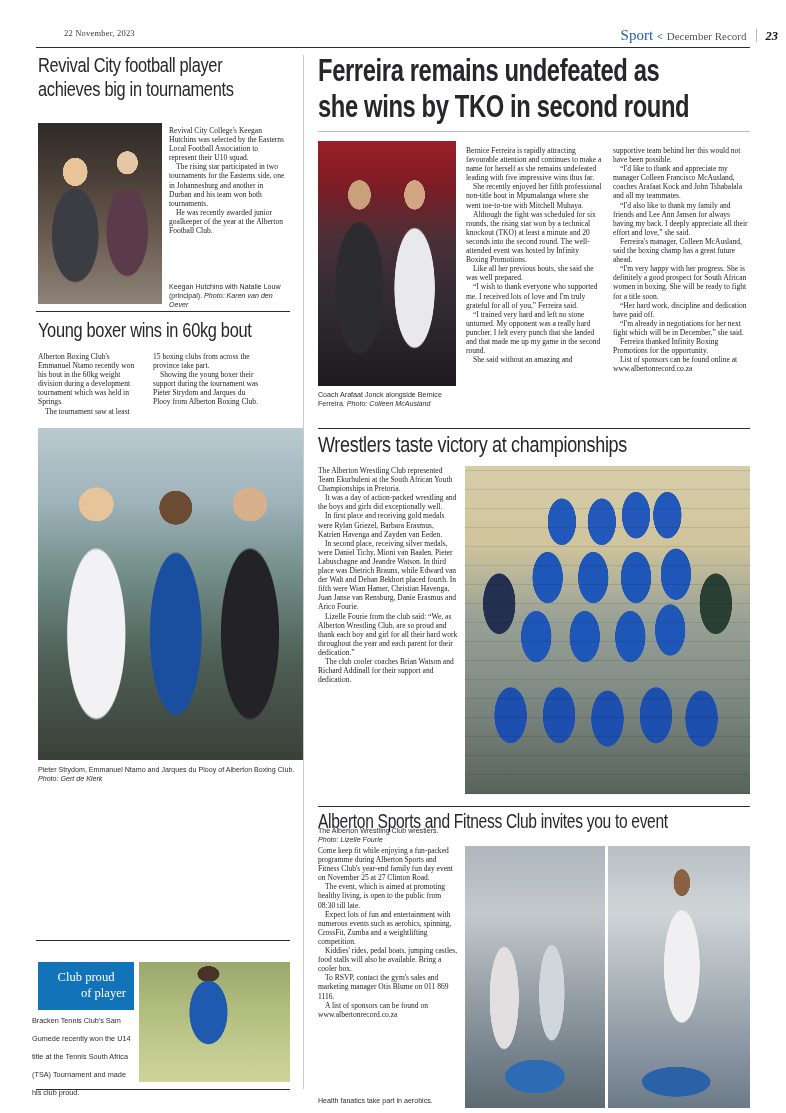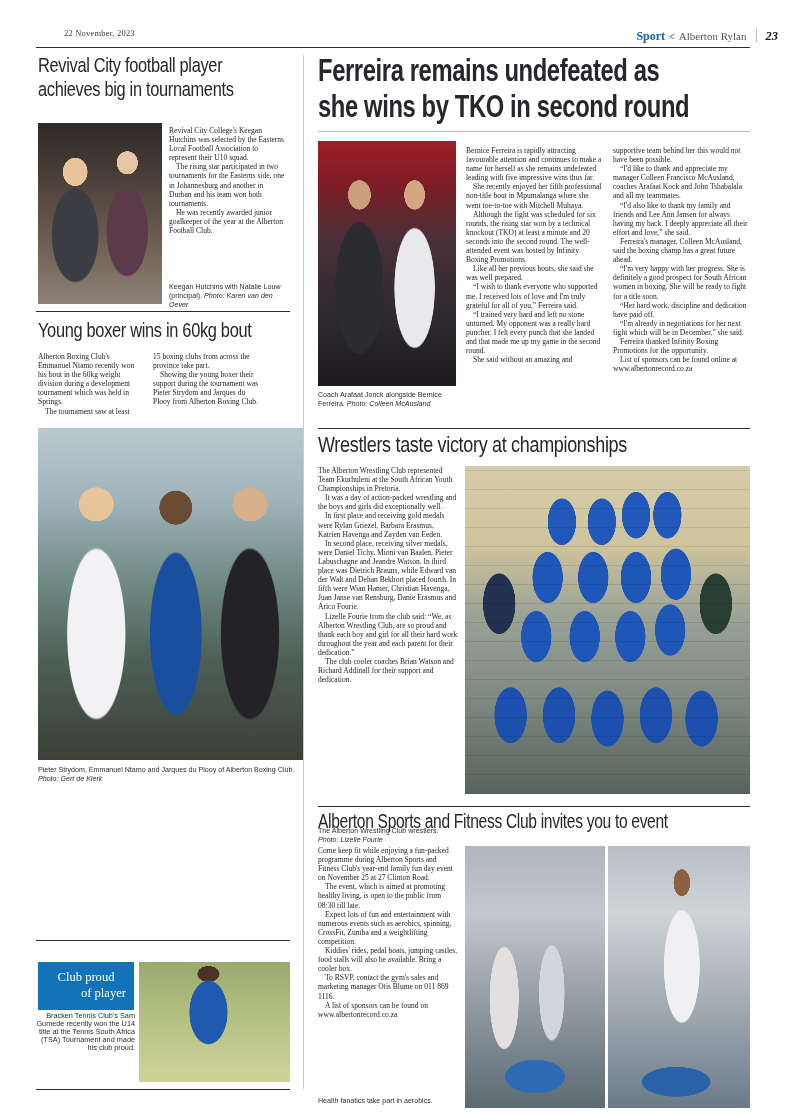--- a/index.html
+++ b/index.html
@@ -23,21 +23,21 @@
   .masthead .date {
     position: absolute; left: 0; top: 0;
     font-size: 8.5px; letter-spacing: .2px; color: #3a3a40;
     font-family: "Liberation Serif", serif;
   }
   .masthead .right {
     position: absolute; right: 0; top: -1px;
     font-size: 11px; color: #4a4a50;
     display: flex; align-items: baseline; gap: 4px;
   }
-  .masthead .sport { color: #1261a8; font-weight: bold; font-size: 12px; }
+  .masthead .sport { color: #1261a8; font-weight: normal; font-size: 15px; }
   .masthead .chev { color: #1261a8; font-weight: bold; font-size: 10px; }
   .masthead .pub { color: #55555c; font-size: 11px; }
   .masthead .divider-v {
     display: inline-block; width: 1px; height: 13px; background: #b8b8bd;
     margin: 0 5px; position: relative; top: 2px;
   }
   .masthead .pageno { color: #16161a; font-weight: bold; font-size: 12.5px; font-style: italic; }
   .rule-top {
     position: absolute; left: 36px; top: 47px; width: 714px; height: 1.4px;
     background: #2b2b30;
@@ -118,21 +118,21 @@
     font-family: "Liberation Serif", serif;
     color: #fff; font-size: 12.6px; line-height: 16px;
     text-align: center; padding-top: 7px;
   }
   #club-box .t span { display: block; }
   #club-box .t .l2 { text-align: right; padding-right: 8px; }
 
   #club-text {
     position: absolute; left: 32px; top: 1012px; width: 103px;
     font-family: "Liberation Sans", sans-serif;
-    font-size: 7.3px; line-height: 8px; color: #2c2c31; text-align: right;
+    font-size: 7.3px; line-height: 18px; color: #2c2c31; text-align: left;
   }
 
   #photo-tennis { left: 139px; top: 962px; width: 151px; height: 120px; }
 
   #rule-l3 { left: 36px; top: 1089px; width: 254px; }
 
   
   #vr-main { left: 303px; top: 55px; width: 1px; height: 1034px; }
 
   #ferreira-head { position: absolute; left: 318px; top: 55px; width: 570px; font-size: 30.5px; }
@@ -240,21 +240,21 @@
 </head>
 <body>
 
 <div class="page">
 
   <div class="masthead">
     <div class="date">22 November, 2023</div>
     <div class="right">
       <span class="sport">Sport</span>
       <span class="chev">&lt;</span>
-      <span class="pub">Alberton Rylan</span>
+      <span class="pub">December Record</span>
       <span class="divider-v"></span>
       <span class="pageno">23</span>
     </div>
   </div>
   <div class="hrule rule-top" id="rule-top"></div>
 
   <div class="vrule" id="vr-main"></div>
 
   <div class="hl" id="left-head">
     <div>Revival City football player</div>

